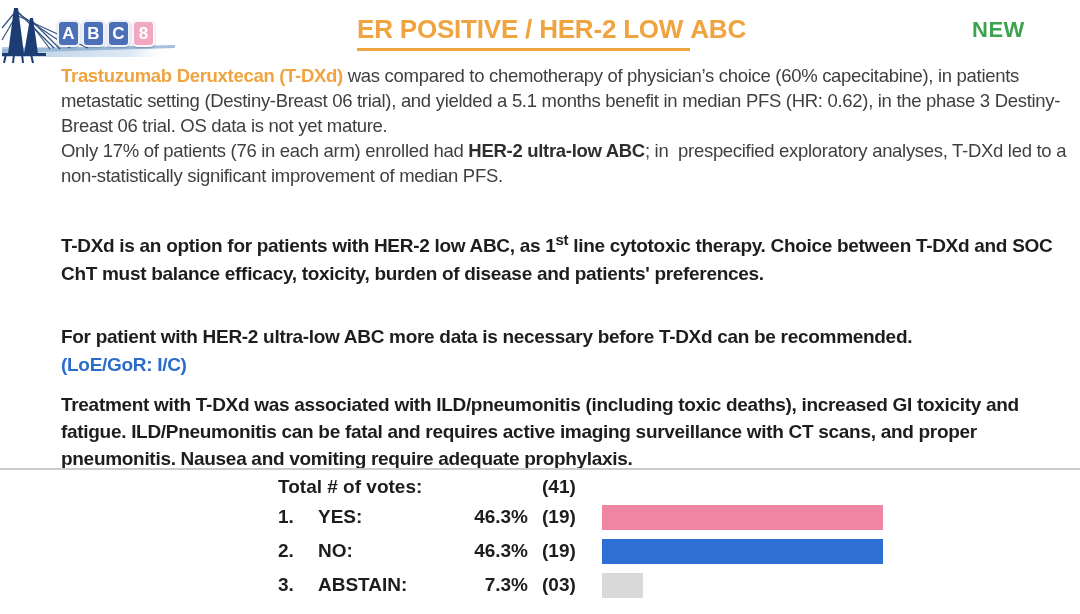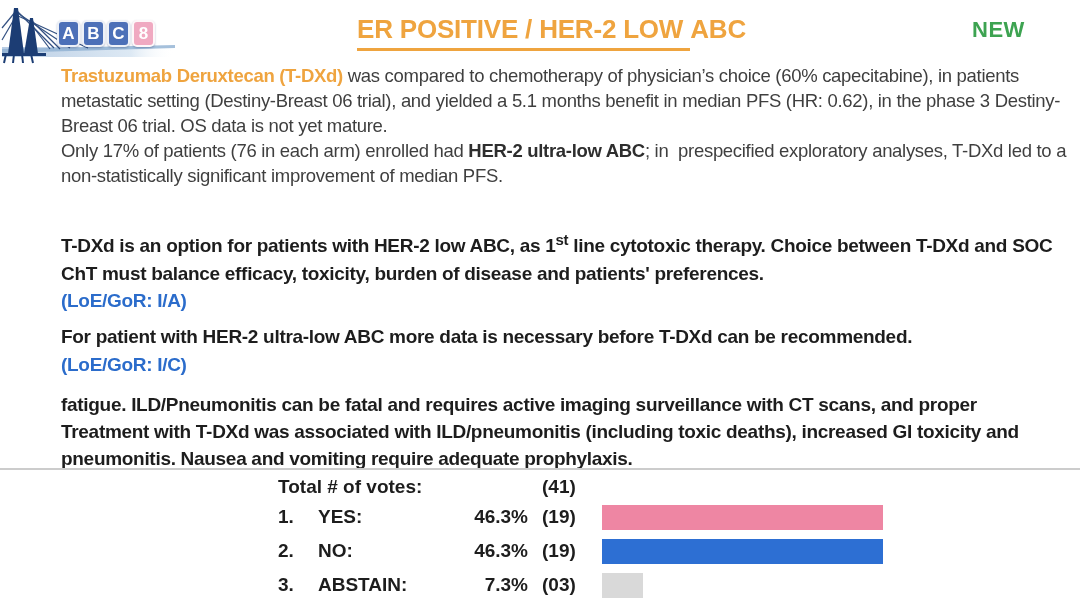--- a/index.html
+++ b/index.html
@@ -120,29 +120,28 @@
 <div class="tblock intro">
     <div class="line"><span class="run-o">Trastuzumab Deruxtecan (T-DXd)</span><span class="run-n"> was compared to chemotherapy of physician’s choice (60% capecitabine), in patients</span></div>
     <div class="line"><span class="run-n">metastatic setting (Destiny-Breast 06 trial), and yielded a 5.1 months benefit in median PFS (HR: 0.62), in the phase 3 Destiny-</span></div>
     <div class="line"><span class="run-n">Breast 06 trial. OS data is not yet mature.</span></div>
     <div class="line"><span class="run-n">Only 17% of patients (76 in each arm) enrolled had </span><span class="run-b">HER-2 ultra-low ABC</span><span class="run-n">; in  prespecified exploratory analyses, T-DXd led to a</span></div>
     <div class="line"><span class="run-n">non-statistically significant improvement of median PFS.</span></div>
   </div>
 <div class="tblock rec1">
     <div class="line"><span class="run-B">T-DXd is an option for patients with HER-2 low ABC, as 1</span><span class="run-sup">st</span><span class="run-B"> line cytotoxic therapy. Choice between T-DXd and SOC</span></div>
     <div class="line"><span class="run-B">ChT must balance efficacy, toxicity, burden of disease and patients' preferences.</span></div>
-    <div class="line"><span class="run-blue">(LoE/GoR: I/A)</span></div>
   </div>
 <div class="tblock rec2">
     <div class="line"><span class="run-B">For patient with HER-2 ultra-low ABC more data is necessary before T-DXd can be recommended.</span></div>
     <div class="line"><span class="run-blue">(LoE/GoR: I/C)</span></div>
   </div>
 <div class="tblock tox">
+    <div class="line"><span class="run-B">Treatment with T-DXd was associated with ILD/pneumonitis (including toxic deaths), increased GI toxicity and</span></div>
     <div class="line"><span class="run-B">fatigue. ILD/Pneumonitis can be fatal and requires active imaging surveillance with CT scans, and proper</span></div>
-    <div class="line"><span class="run-B">Treatment with T-DXd was associated with ILD/pneumonitis (including toxic deaths), increased GI toxicity and</span></div>
     <div class="line"><span class="run-B">pneumonitis. Nausea and vomiting require adequate prophylaxis.</span></div>
   </div>
 
 <div class="divider"></div>
 
 <div class="voting">
   <div class="vrow total">
     <span class="span2">Total # of votes:</span>
     <span></span>
     <span>(41)</span>

